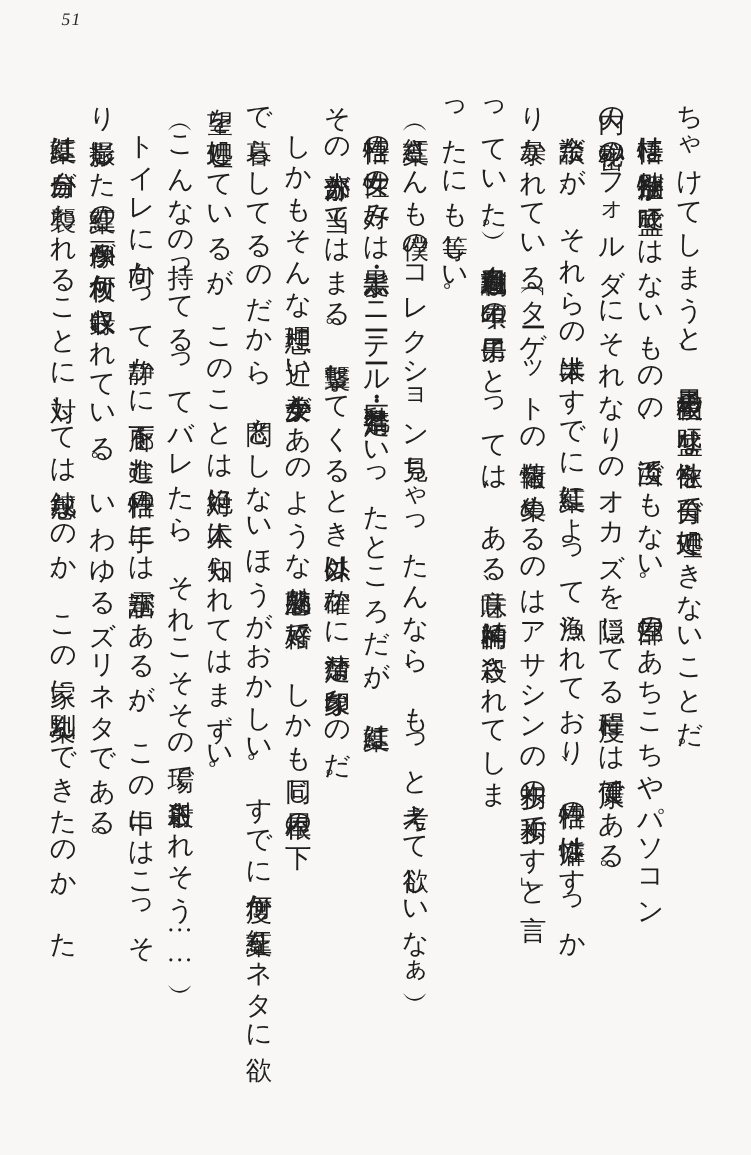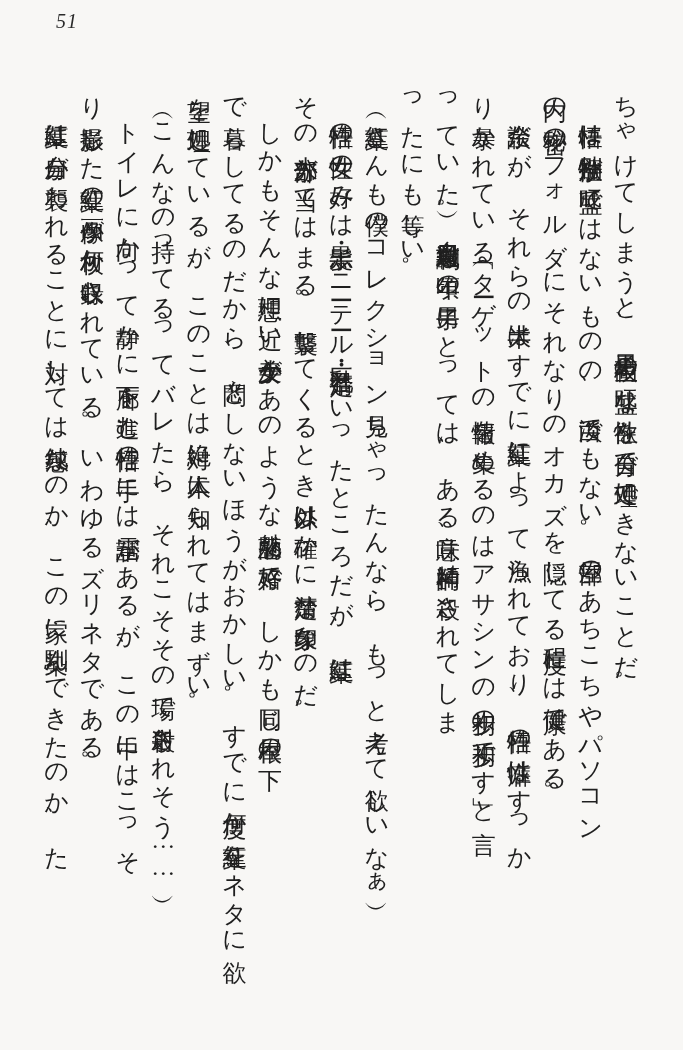--- a/index.html
+++ b/index.html
@@ -15,21 +15,21 @@
     font-family: "Liberation Serif", "DejaVu Serif", serif;
   }
   .page {
     position: absolute;
     inset: 0;
   }
   .page-number {
     position: absolute;
     top: 10px;
     left: 56px;
-    font-size: 20px;
+    font-size: 16px;
     font-style: italic;
     color: #2a2a2a;
     letter-spacing: 1px;
   }
   .text-block {
     position: absolute;
     top: 80px;
     right: 40px;
     height: 965px;
     writing-mode: vertical-rl;

